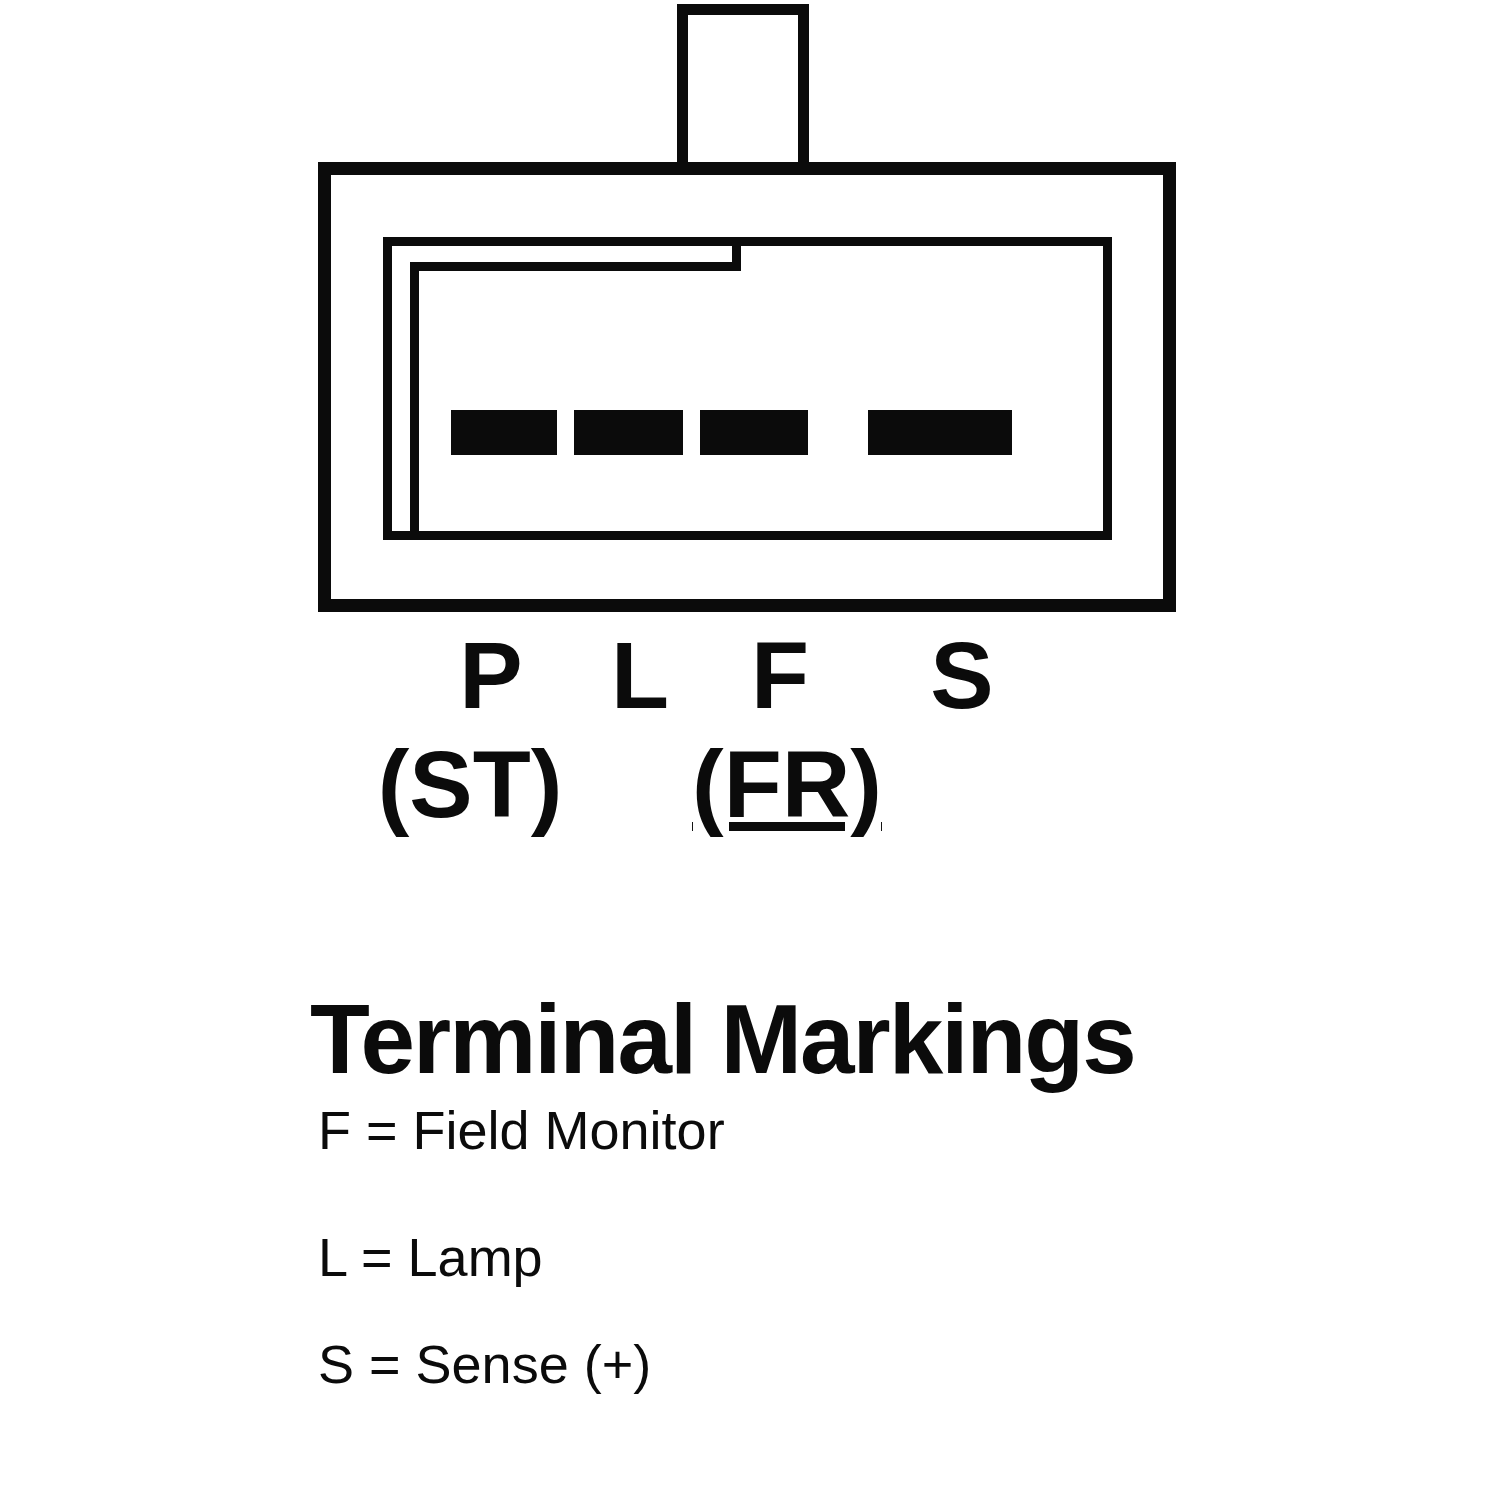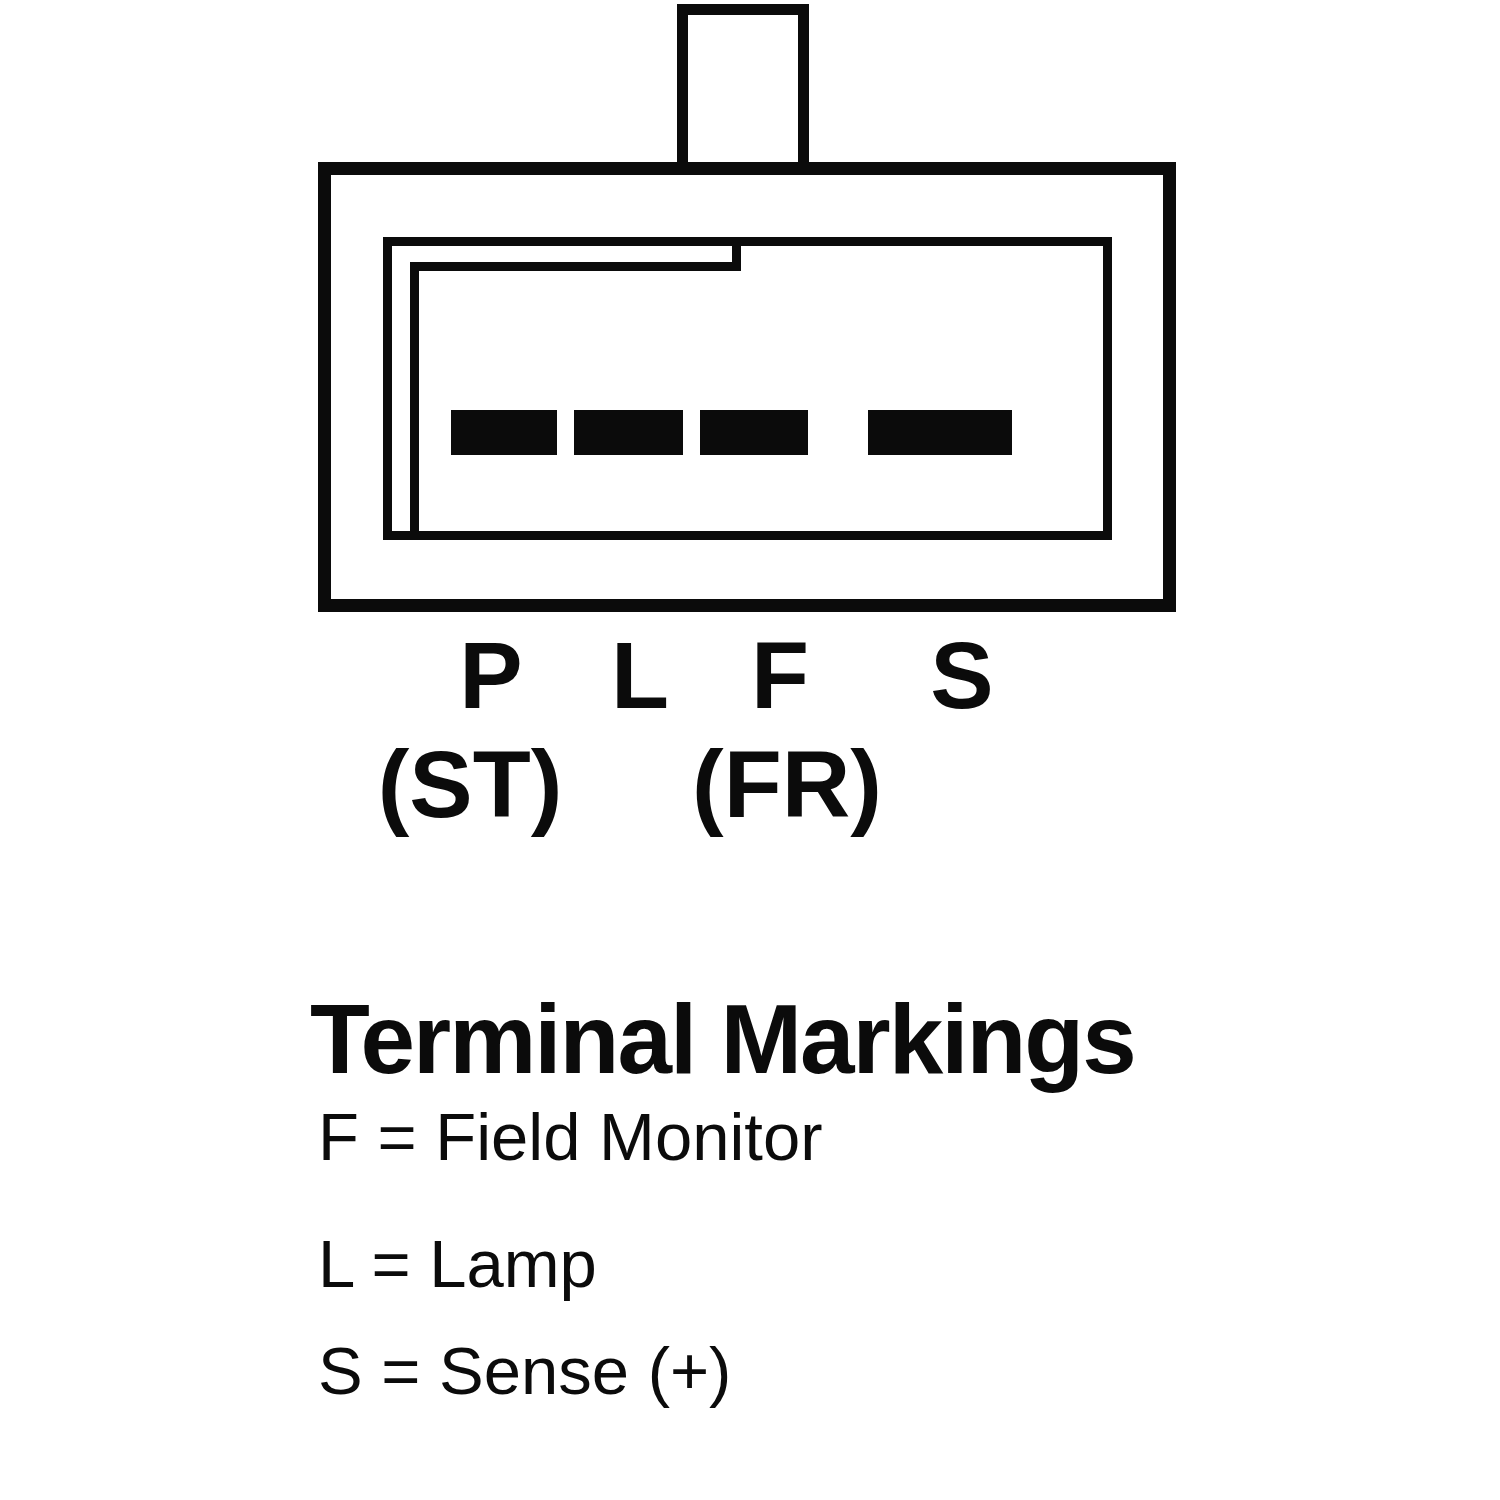--- a/index.html
+++ b/index.html
@@ -21,23 +21,23 @@
   .slot{top:410px;height:45px;background:#0b0b0b;}
   .slot1{left:451px;width:106px;}
   .slot2{left:574px;width:109px;}
   .slot3{left:700px;width:108px;}
   .slot4{left:868px;width:144px;}
 
   
   .pin{top:628px;font-size:95px;font-weight:bold;line-height:1;transform:translateX(-50%);white-space:nowrap;}
   .pin-p{left:491px;} .pin-l{left:640px;} .pin-f{left:780px;} .pin-s{left:962px;}
   .alt{top:737px;font-size:95px;font-weight:bold;line-height:1;transform:translateX(-50%);white-space:nowrap;}
-  .alt-st{left:470px;text-align:right;} .alt-fr{left:787px;}
+  .alt-st{left:470px;text-align:right;} .alt-fr{left:787px;text-decoration:underline;}
   .legend-title{left:310px;top:990px;font-size:98px;font-weight:bold;line-height:1;letter-spacing:-2px;white-space:nowrap;}
-  .legend-line{left:318px;font-size:67px;font-weight:normal;line-height:1;white-space:nowrap;}
+  .legend-line{left:318px;font-size:54px;font-weight:normal;line-height:1;white-space:nowrap;}
   .ll-0{top:1103px;} .ll-1{top:1206px;margin-top:24px;} .ll-2{top:1309px;} .ll-3{top:1337px;}
 </style>
 </head>
 <body>
 
 <div class="stage">
 
   <div class="abs tab"></div>
   <div class="abs outer"></div>
   <div class="abs inner"></div>

